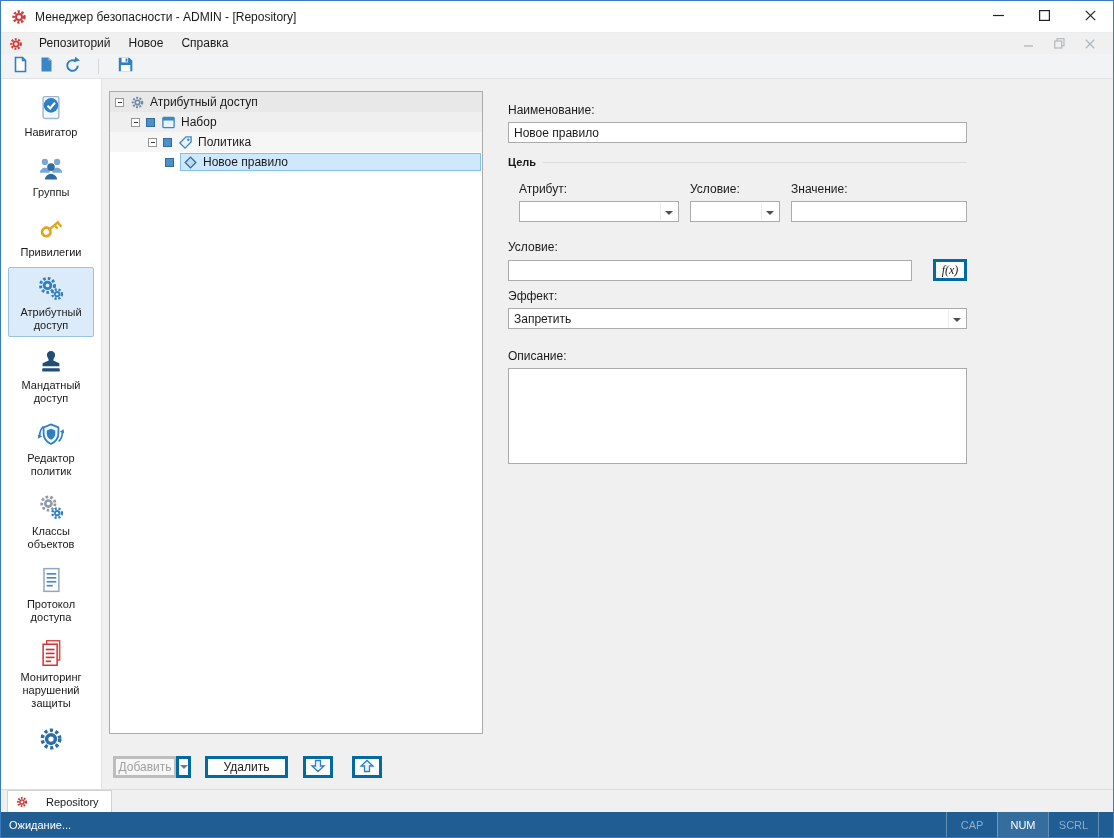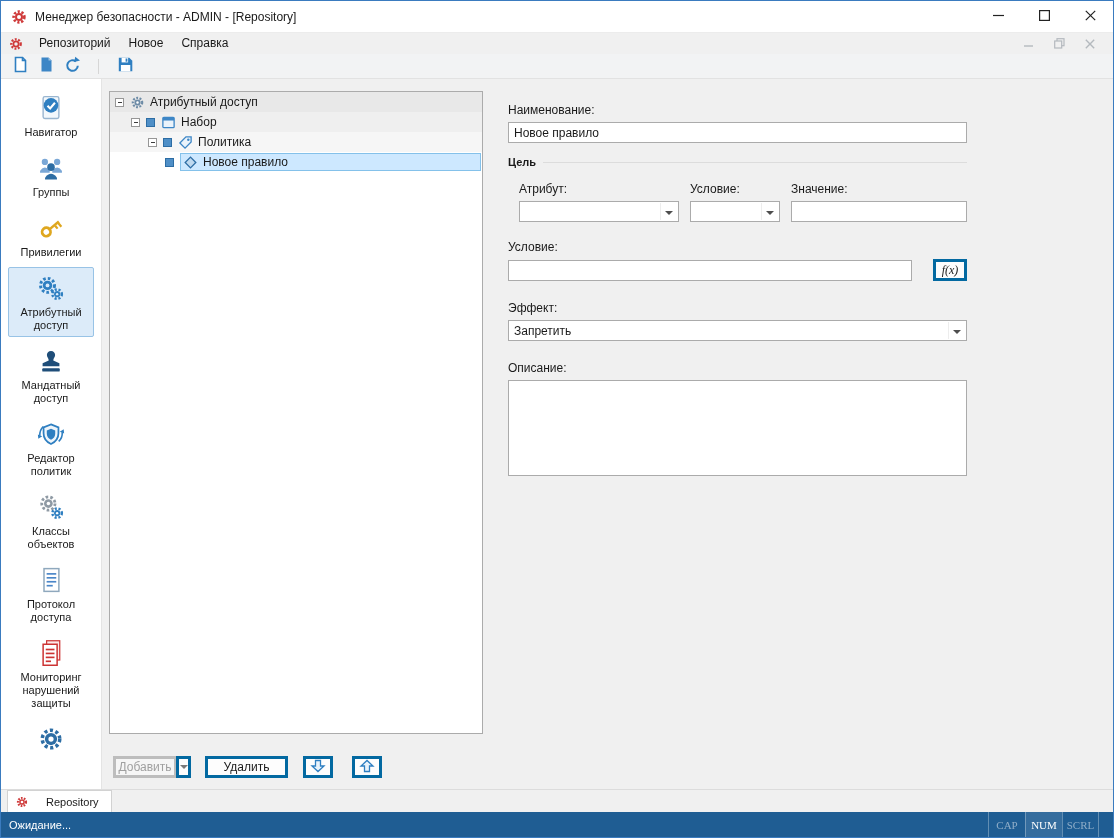--- a/index.html
+++ b/index.html
@@ -79,21 +79,21 @@
   .desc-area { width:100%; height:96px; border:1px solid #ababab; background:#fff; resize:none; font:12px "Liberation Sans",sans-serif; padding:4px 5px; outline:none; }
 
   
   .tabstrip { height:23px; background:#f0f0f0; border-top:1px solid #dcdcdc; display:flex; align-items:flex-end; padding-left:6px; flex:none; }
   .doc-tab { height:22px; background:#fff; border:1px solid #d2d2d2; border-bottom:none; display:inline-flex; align-items:center; gap:18px; padding:0 12px 0 8px; font-size:11px; cursor:default; }
 
   
   .statusbar { height:25px; background:#1f5d93; color:#fff; display:flex; align-items:stretch; font-size:11px; flex:none; }
   .status-text { display:flex; align-items:center; padding-left:8px; }
   .status-indicators { margin-left:auto; display:flex; margin-right:14px; }
-  .status-ind { width:37px; display:flex; align-items:center; justify-content:center; border-left:1px solid rgba(255,255,255,0.30); color:#8fadc8;font-family:Liberation Serif, serif; }
+  .status-ind { width:51px; display:flex; align-items:center; justify-content:center; border-left:1px solid rgba(255,255,255,0.30); color:#8fadc8; }
   .status-ind:last-child { border-right:1px solid rgba(255,255,255,0.30); }
   .status-ind.active { color:#fff; background:rgba(255,255,255,0.10); }
 </style>
 </head>
 <body>
 
 <div class="window">
 
   <div class="titlebar">
     <span style="display:flex;">
@@ -429,21 +429,21 @@
         </div>
 
         <div class="sect">
           <label class="form-label">Условие:</label>
           <div class="condition-row">
             <input class="text-input condition-input" type="text" value="" style="">
             <button class="btn fx-btn">f(x)</button>
           </div>
         </div>
 
-        <div class="sect" style="margin-top:20px;">
+        <div class="sect" style="margin-top:8px;">
           <label class="form-label">Эффект:</label>
           <div class="combo">
             <span>Запретить</span>
             <span class="combo-arrow"></span>
           </div>
         </div>
 
         <div class="sect" style="margin-top:20px;">
           <label class="form-label">Описание:</label>
           <textarea class="desc-area" style=""></textarea>

